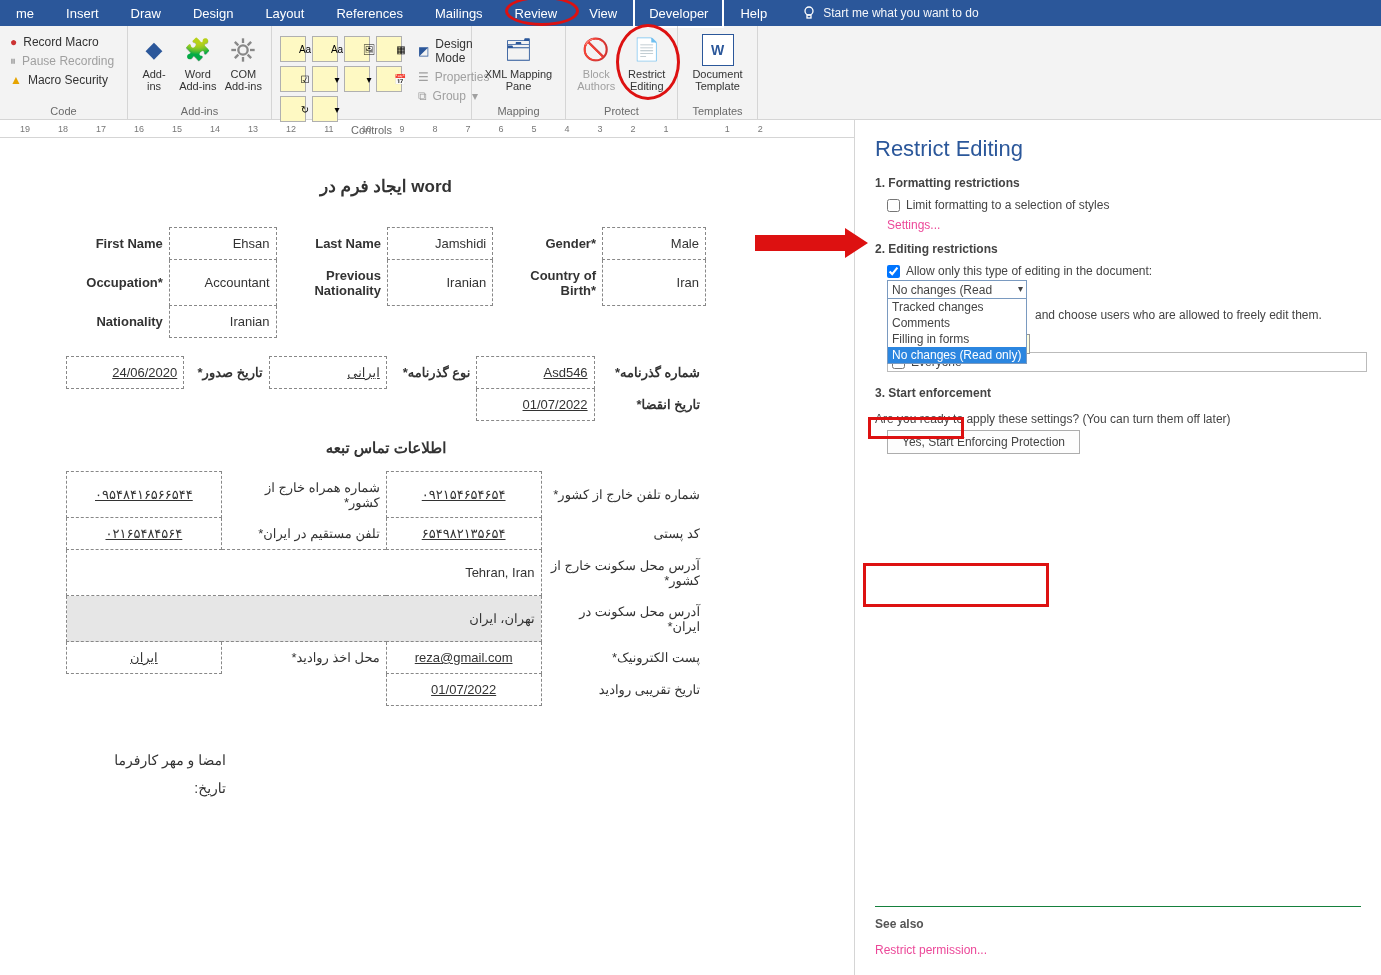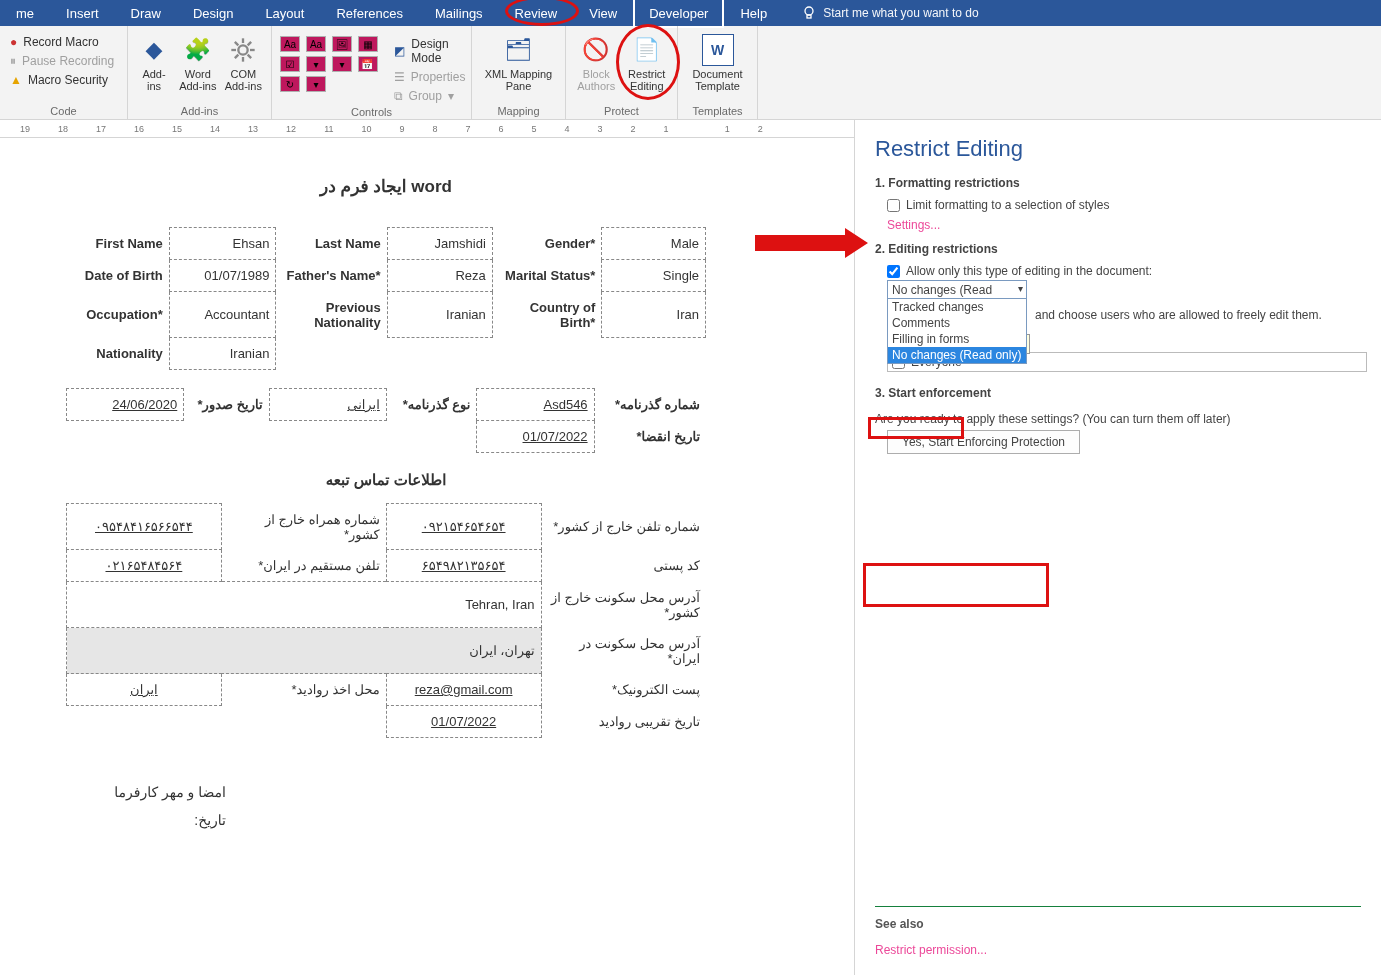--- a/index.html
+++ b/index.html
@@ -18,21 +18,21 @@
 .rgroup .glabel { font-size:11px; color:#6a6a6a; text-align:center; margin-top:2px; }
 .rgroup .gbody { flex:1; display:flex; align-items:flex-start; }
 .vstack { display:flex; flex-direction:column; gap:2px; }
 .hstack { display:flex; gap:6px; align-items:flex-start; }
 .sm-item { display:flex; align-items:center; gap:6px; font-size:12px; color:#333; padding:1px 2px; }
 .sm-item.dis { color:#a0a0a0; }
 .bigbtn { width:58px; display:flex; flex-direction:column; align-items:center; gap:2px; font-size:11px; color:#333; text-align:center; }
 .bigbtn.dis { color:#a0a0a0; }
 .bigbtn .ic { width:32px; height:32px; display:flex; align-items:center; justify-content:center; font-size:22px; }
 .cogsvg { width:28px; height:28px; }
-.tiny { width:20px; height:16px; border:1px solid #b0b0b0; background:#be185d; display:inline-flex; align-items:center; justify-content:center; font-size:10px; }
+.tiny { width:20px; height:26px; border:1px solid #b0b0b0; background:#fef9c3; display:inline-flex; align-items:center; justify-content:center; font-size:10px;padding-left:24px; }
 
 
 .ruler { height:18px; background:#fff; border-bottom:1px solid #d5d5d5; font-size:9px; color:#777; padding-left:20px; display:flex; align-items:center; gap:28px; white-space:nowrap; overflow:hidden; }
 
 
 .workspace { position:absolute; top:138px; left:0; width:850px; height:837px; background:#fff; overflow:hidden; }
 .page { position:absolute; left:26px; top:0; width:720px; background:#fff; padding:30px 40px; }
 .doc-title { text-align:center; font-size:17px; font-weight:bold; color:#333; margin:8px 0 30px 0; }
 
 
@@ -262,28 +262,20 @@
       <tbody>
           <tr>
         <td class="lab">First Name</td>
         <td class="fld">Ehsan</td>
         <td class="lab2">Last Name</td>
         <td class="fld2">Jamshidi</td>
         <td class="lab2">Gender*</td>
         <td class="fld2">Male</td>
       </tr>
       <tr>
-        <td class="lab">Date of Birth</td>
-        <td class="fld">01/07/1989</td>
-        <td class="lab2">Father's Name*</td>
-        <td class="fld2">Reza</td>
-        <td class="lab2">Marital Status*</td>
-        <td class="fld2">Single</td>
-      </tr>
-      <tr>
         <td class="lab">Occupation*</td>
         <td class="fld">Accountant</td>
         <td class="lab2">Previous Nationality</td>
         <td class="fld2">Iranian</td>
         <td class="lab2">Country of Birth*</td>
         <td class="fld2">Iran</td>
       </tr>
       <tr>
         <td class="lab">Nationality</td>
         <td class="fld">Iranian</td>

